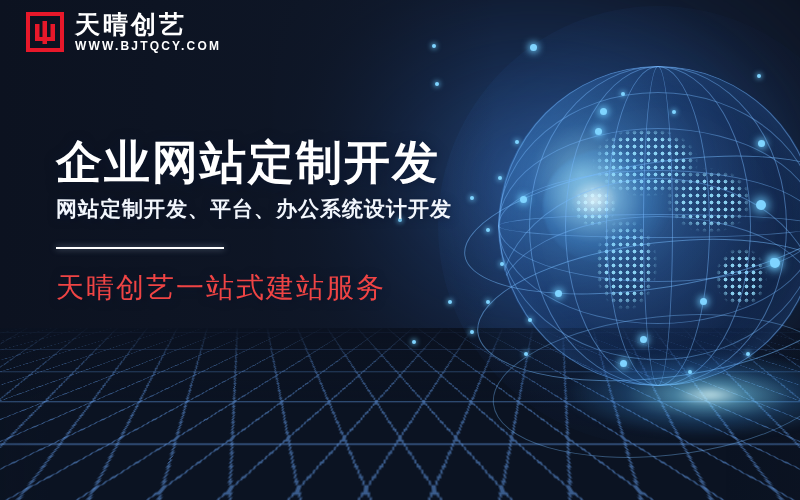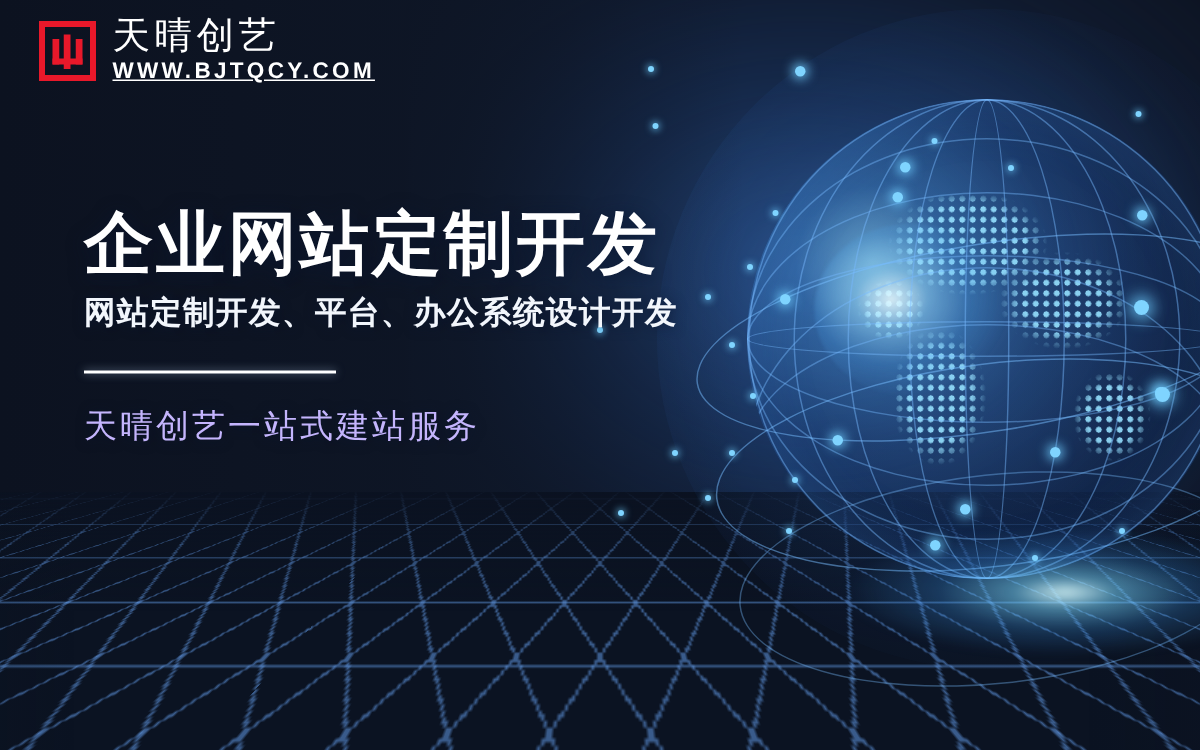--- a/index.html
+++ b/index.html
@@ -153,27 +153,27 @@
     position:absolute; left:26px; top:12px;
     display:flex; align-items:center; gap:11px;
   }
   .logo-mark {
     width:38px; height:40px;
     flex:0 0 auto;
   }
   .logo-text { display:flex; flex-direction:column; gap:3px; }
   .logo-cn {
     font-family:"Liberation Sans","DejaVu Sans",sans-serif;
-    font-size:25px; font-weight:400; color:#ffffff;
+    font-size:25px; font-weight:700; color:#ffffff;
     letter-spacing:3px; line-height:1;
   }
   .logo-url {
     font-family:"Liberation Sans","DejaVu Sans",sans-serif;
-    font-size:15px; font-weight:700; color:#ffffff;
-    letter-spacing:2.2px; line-height:1;text-decoration:underline;
+    font-size:12px; font-weight:700; color:#ffffff;
+    letter-spacing:2.2px; line-height:1;
   }
 
   
   .copy { position:absolute; left:56px; top:138px; }
   .headline {
     font-family:"Liberation Serif","DejaVu Serif",serif;
     font-size:46px; font-weight:700; color:#ffffff;
     letter-spacing:2px; line-height:1.08;
     text-shadow:0 2px 12px rgba(10,22,48,0.75);
     white-space:nowrap;
@@ -187,21 +187,21 @@
     white-space:nowrap;
   }
   .rule {
     margin-top:26px;
     width:168px; height:2px; background:#ffffff;
     box-shadow:0 0 6px rgba(200,225,255,0.5);
   }
   .tagline {
     margin-top:22px;
     font-family:"Liberation Sans","DejaVu Sans",sans-serif;
-    font-size:22px; font-weight:400; color:#c4b5fd;
+    font-size:28px; font-weight:400; color:#ef4444;
     letter-spacing:2px; line-height:1.2;
     text-shadow:0 1px 8px rgba(10,22,48,0.7);
     white-space:nowrap;
   }
 </style>
 </head>
 <body>
 
 <div id="banner">
 

